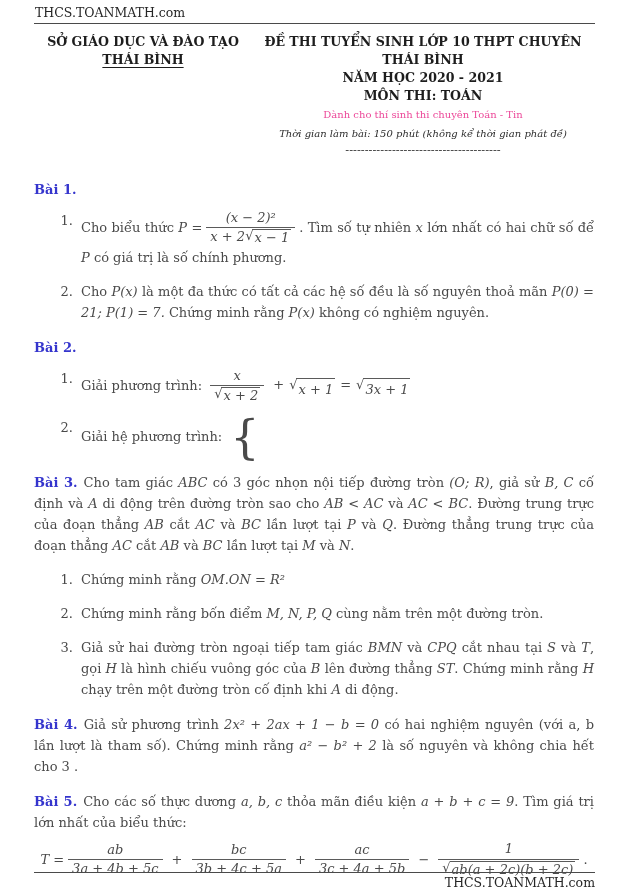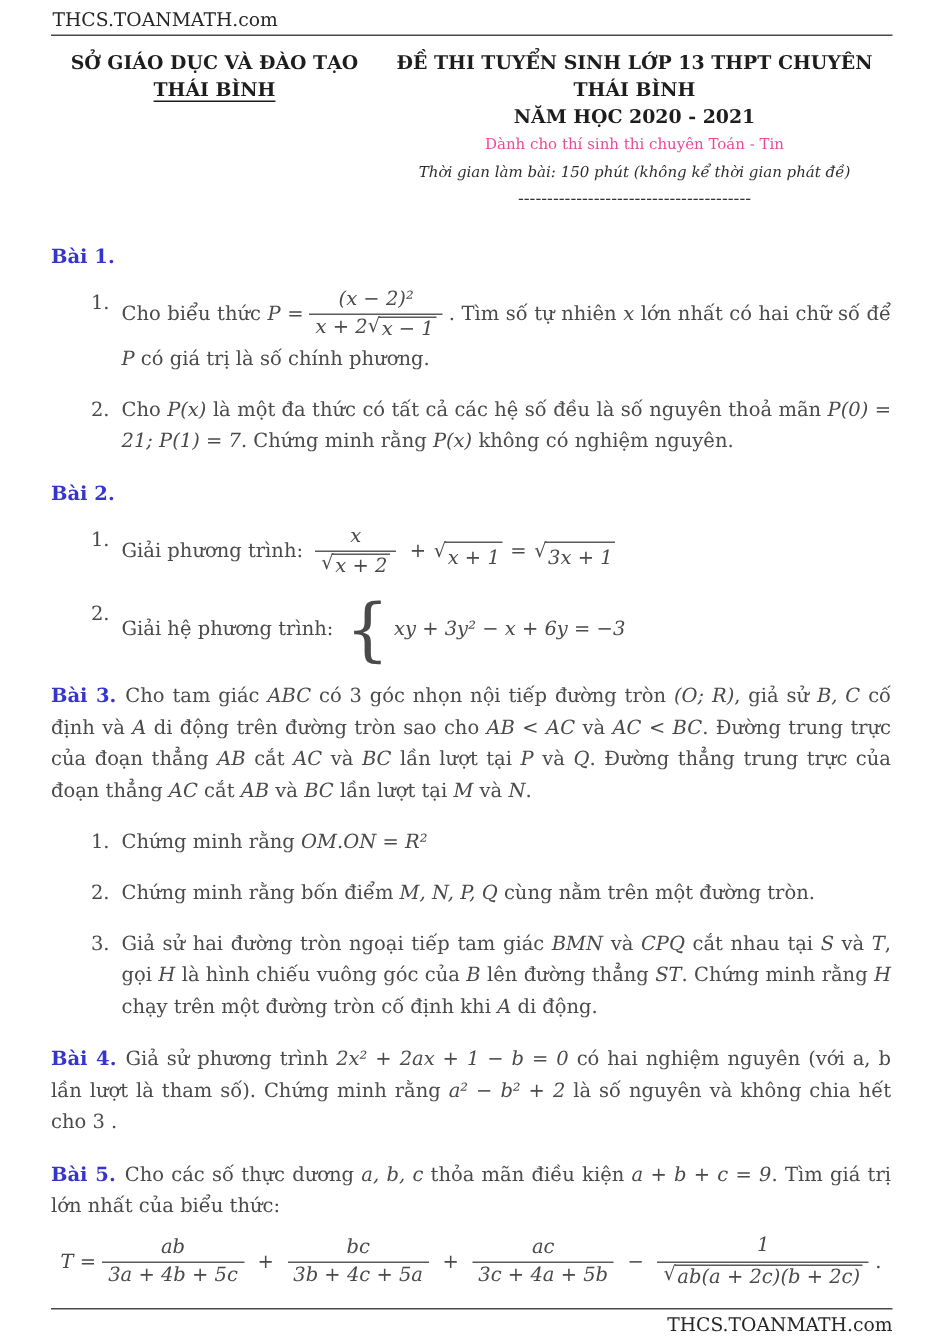--- a/index.html
+++ b/index.html
@@ -60,22 +60,23 @@
   <div class="site-top">
     <span>THCS.TOANMATH.com</span>
   </div>
 
   <div class="head-cols">
     <div class="head-left">
       <div class="hb">SỞ GIÁO DỤC VÀ ĐÀO TẠO</div>
       <div class="hb u">THÁI BÌNH</div>
     </div>
     <div class="head-right">
-      <div class="hb">ĐỀ THI TUYỂN SINH LỚP 13 THPT CHUYÊN THÁI BÌNH</div>
+      <div class="hb">ĐỀ THI TUYỂN SINH LỚP 10 THPT CHUYÊN THÁI BÌNH</div>
       <div class="hb">NĂM HỌC 2020 - 2021</div>
+      <div class="hb">MÔN THI: TOÁN</div>
       <div class="hn">Dành cho thí sinh thi chuyên Toán - Tin</div>
       <div class="hi">Thời gian làm bài: 150 phút (không kể thời gian phát đề)</div>
       <div class="hd">----------------------------------------</div>
     </div>
   </div>
 
   <div class="content">
 
     <div class="phead">
       <span class="plabel">Bài 1.</span>
@@ -124,21 +125,20 @@
             <span class="rad m">3x + 1</span>
           </span>
       </div>
     </div>
     <div class="item">
       <span class="ino">2.</span>
       <div class="itext">
         <span>Giải hệ phương trình: </span><span class="sys">
             <span class="sys-brace">{</span>
             <span class="sys-eqs">
-              <span class="m">xy + 3y² − x + 6y = −3</span>
             </span>
           </span>
       </div>
     </div>
 
     <div class="para">
       <span class="plabel">Bài 3.</span><span>Cho tam giác </span><span class="m">ABC</span><span> có 3 góc nhọn nội tiếp đường tròn </span><span class="m">(O; R)</span><span>, giả sử </span><span class="m">B, C</span><span> cố định và </span><span class="m">A</span><span> di động trên đường tròn sao cho </span><span class="m">AB &lt; AC</span><span> và </span><span class="m">AC &lt; BC</span><span>. Đường trung trực của đoạn thẳng </span><span class="m">AB</span><span> cắt </span><span class="m">AC</span><span> và </span><span class="m">BC</span><span> lần lượt tại </span><span class="m">P</span><span> và </span><span class="m">Q</span><span>. Đường thẳng trung trực của đoạn thẳng </span><span class="m">AC</span><span> cắt </span><span class="m">AB</span><span> và </span><span class="m">BC</span><span> lần lượt tại </span><span class="m">M</span><span> và </span><span class="m">N</span><span>.</span>
     </div>
     <div class="item">
       <span class="ino">1.</span>

